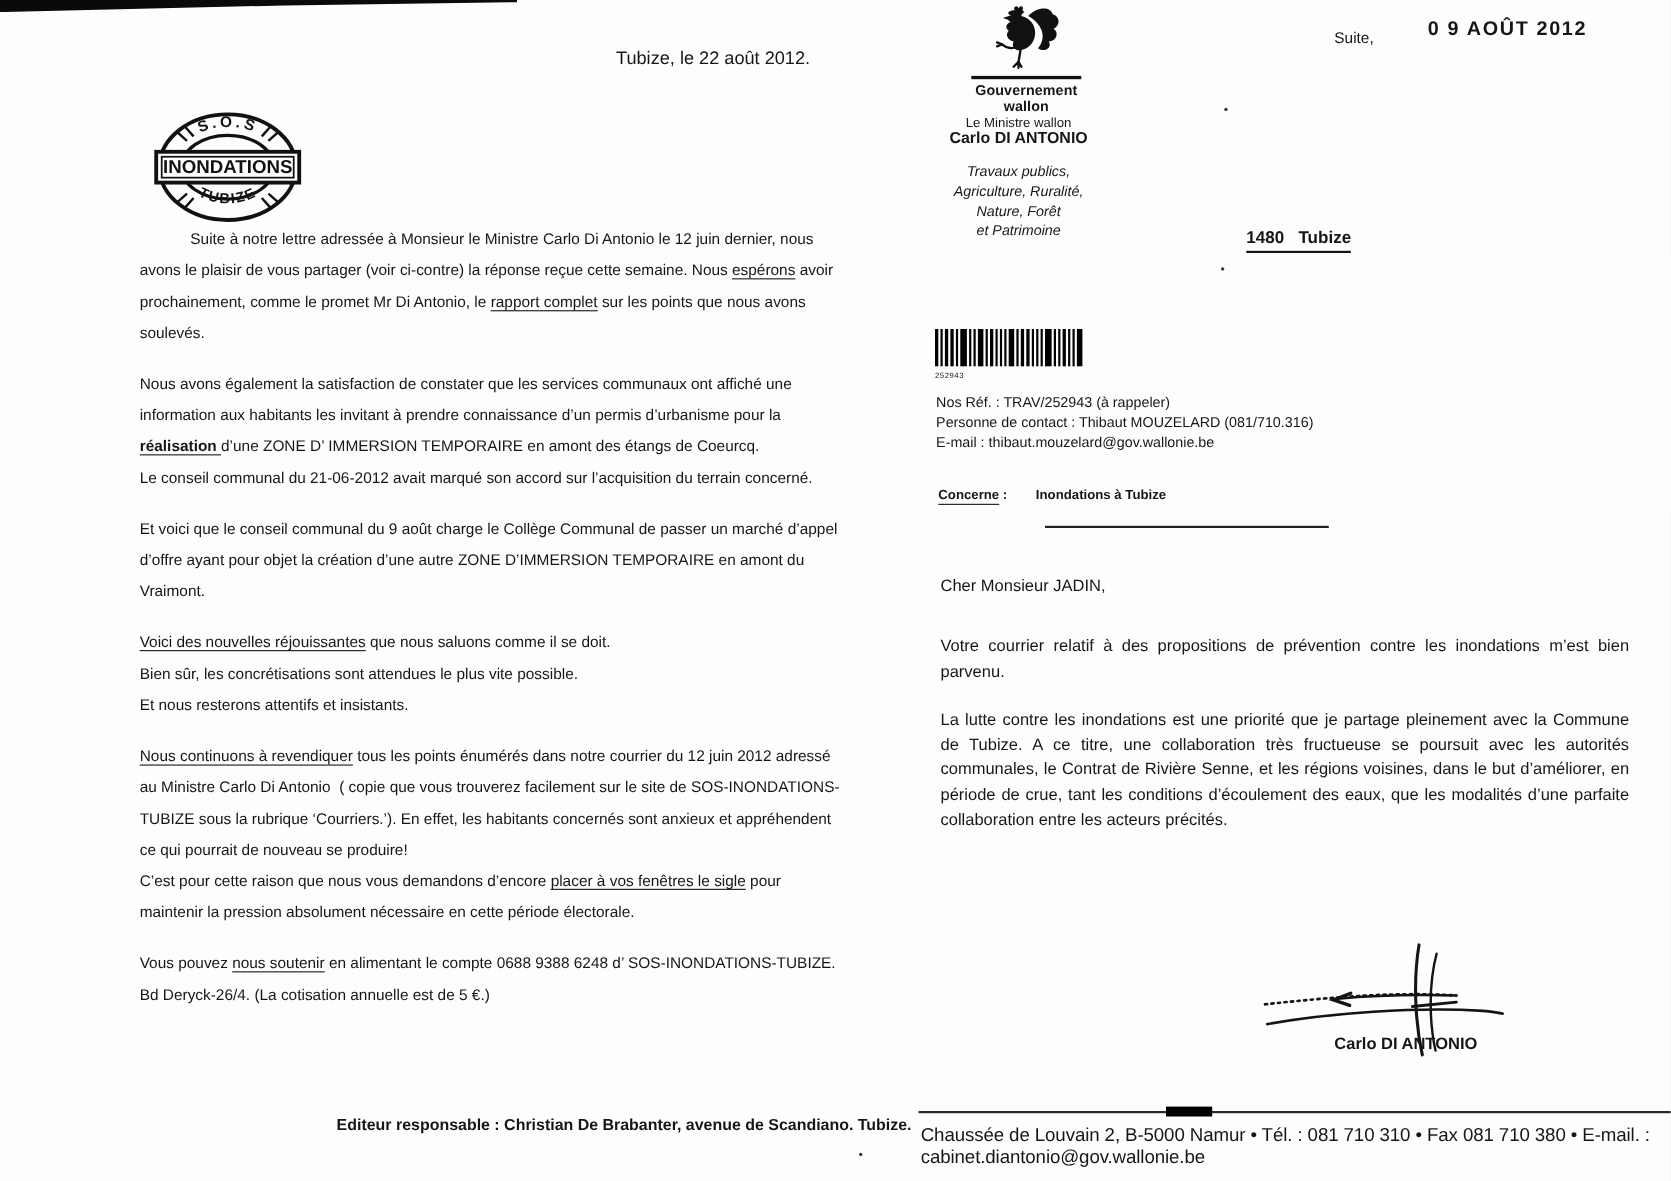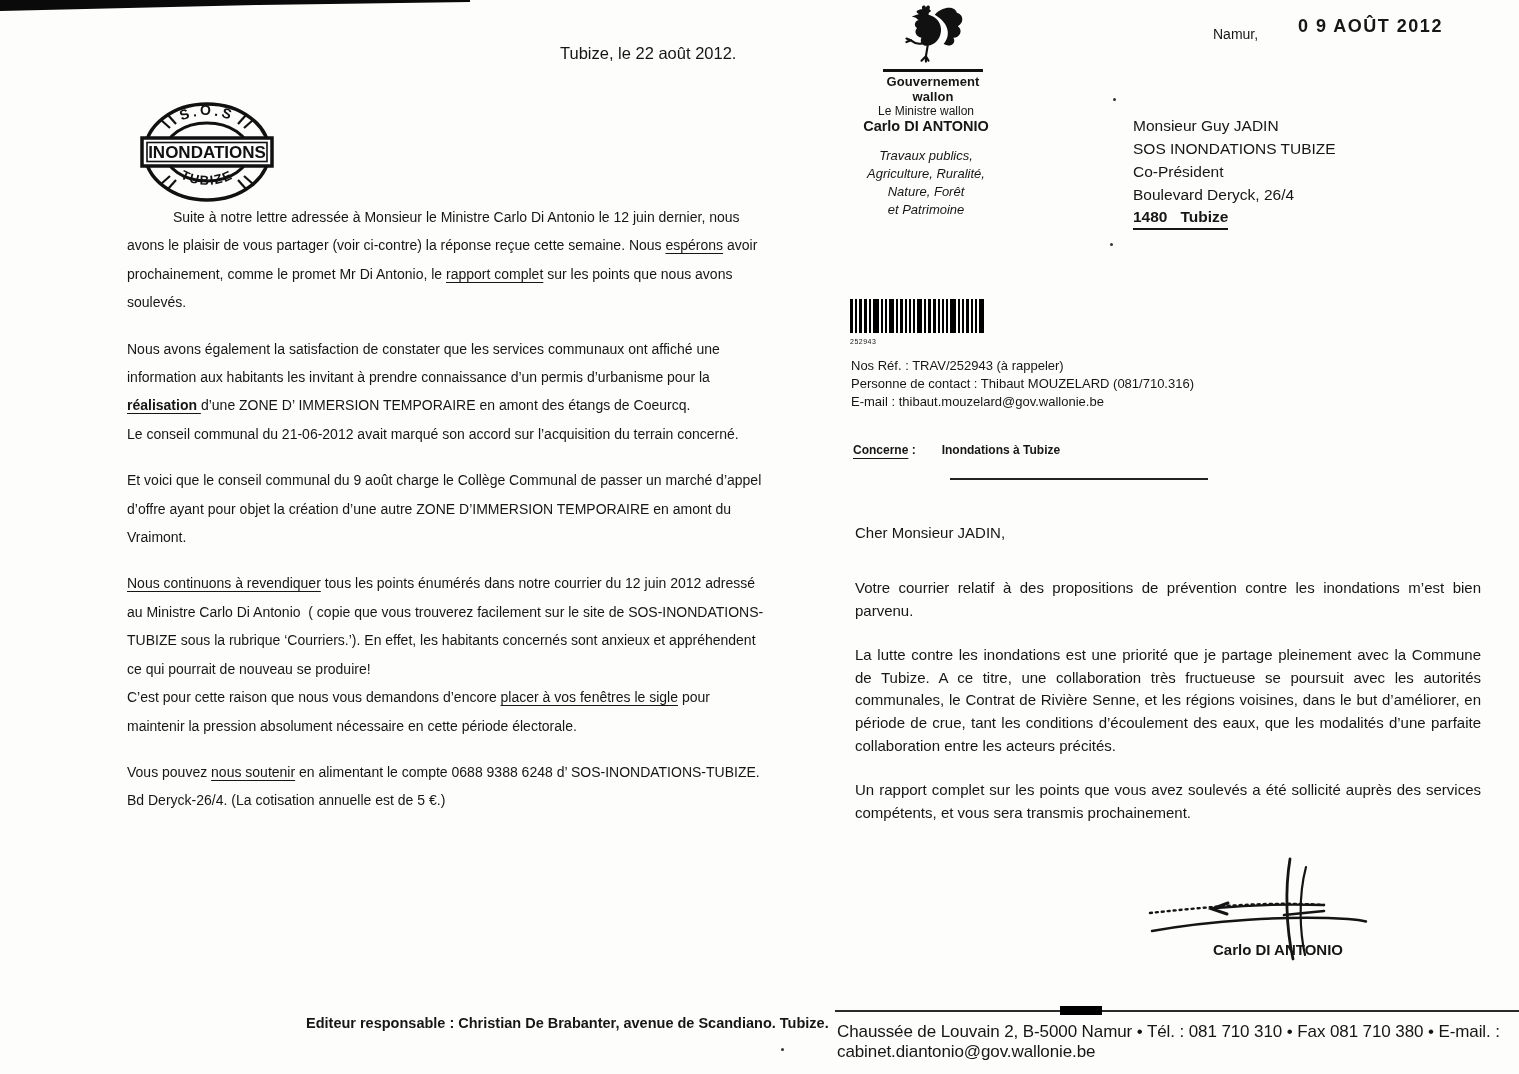--- a/index.html
+++ b/index.html
@@ -90,20 +90,21 @@
       <text font-size="13" font-weight="bold" letter-spacing="1.5" fill="#111" font-family="Liberation Sans, sans-serif">
         <textPath href="#arcBot" xlink:href="#arcBot" startOffset="50%" text-anchor="middle">TUBIZE</textPath>
       </text>
     </svg>
   </div>
 
   <div id="l-body" class="abs">
     <p class="indent"><span>Suite à notre lettre adressée à Monsieur le Ministre Carlo Di Antonio le 12 juin dernier, nous avons le plaisir de vous partager (voir ci-contre) la réponse reçue cette semaine. Nous </span><span class="u">espérons</span><span> avoir prochainement, comme le promet Mr Di Antonio, le </span><span class="u">rapport complet</span><span> sur les points que nous avons soulevés.</span></p>
     <p><span>Nous avons également la satisfaction de constater que les services communaux ont affiché une information aux habitants les invitant à prendre connaissance d’un permis d’urbanisme pour la </span><span class="u b">réalisation </span><span>d’une ZONE D’ IMMERSION TEMPORAIRE en amont des étangs de Coeurcq.</span><br><span>Le conseil communal du 21-06-2012 avait marqué son accord sur l’acquisition du terrain concerné.</span></p>
     <p><span>Et voici que le conseil communal du 9 août charge le Collège Communal de passer un marché d’appel d’offre ayant pour objet la création d’une autre ZONE D’IMMERSION TEMPORAIRE en amont du Vraimont.</span></p>
+    <p><span class="u">Voici des nouvelles réjouissantes</span><span> que nous saluons comme il se doit.</span><br><span>Bien sûr, les concrétisations sont attendues le plus vite possible.</span><br><span>Et nous resterons attentifs et insistants.</span></p>
     <p><span class="u">Nous continuons à revendiquer</span><span> tous les points énumérés dans notre courrier du 12 juin 2012 adressé au Ministre Carlo Di Antonio &nbsp;( copie que vous trouverez facilement sur le site de SOS-INONDATIONS-TUBIZE sous la rubrique ‘Courriers.’). En effet, les habitants concernés sont anxieux et appréhendent ce qui pourrait de nouveau se produire!</span><br><span>C’est pour cette raison que nous vous demandons d’encore </span><span class="u">placer à vos fenêtres le sigle</span><span> pour maintenir la pression absolument nécessaire en cette période électorale.</span></p>
     <p><span>Vous pouvez </span><span class="u">nous soutenir</span><span> en alimentant le compte 0688 9388 6248 d’ SOS-INONDATIONS-TUBIZE. &nbsp; Bd Deryck-26/4. (La cotisation annuelle est de 5 €.)</span></p>
   </div>
 
   <div id="r-logo" class="abs">
     <svg width="62" height="66" viewBox="0 0 70 70" xmlns="http://www.w3.org/2000/svg" style="display:block;margin:0 auto;">
       <g fill="#111" stroke="none">
         <path d="M37 12 C46 2 60 2 62 10 C70 12 70 22 63 25 C69 29 66 38 58 38 C62 44 54 50 47 45 C55 36 54 22 37 12 Z"></path>
         <path d="M23 6 C21 2 26 0 27 4 C29 0 33 2 31 6 L33 8 C31 9 30 10 30 12 C39 14 45 22 44 31 C43 40 37 46 29 47 L26 47 C22 46 20 42 22 38 C16 37 13 31 17 27 C13 25 14 19 19 18 C15 17 15 12 20 12 L17 10 C15 8 19 6 23 6 Z"></path>
         <path d="M20 11 L11 14 L20 17 Z"></path>
@@ -115,38 +116,32 @@
         <path d="M24 44 C19 46 15 45 10 41"></path>
         <path d="M10 41 l-5 -2 M10 41 l-5 2"></path>
       </g>
     </svg>
     <div class="ground"></div>
     <div class="caption">Gouvernement wallon</div>
   </div>
 
   <div id="l-footer" class="abs">Editeur responsable : Christian De Brabanter, avenue de Scandiano. Tubize.</div>
 
-  <div id="r-place" class="abs">Namur,</div>
+  <div id="r-place" class="abs">Suite,</div>
   <div id="r-datestamp" class="abs">0 9 AOÛT 2012</div>
 
   <div id="r-minister" class="abs">
     <div class="t1">Le Ministre wallon</div>
     <div class="t2">Carlo DI ANTONIO</div>
     <div class="pf">Travaux publics,</div>
     <div class="pf">Agriculture, Ruralité,</div>
     <div class="pf">Nature, Forêt</div>
     <div class="pf">et Patrimoine</div>
   </div>
 
-  <div id="r-recipient" class="abs">
-    <div>Monsieur Guy JADIN</div>
-    <div>SOS INONDATIONS TUBIZE</div>
-    <div>Co-Président</div>
-    <div>Boulevard Deryck, 26/4</div>
-  </div>
   <div id="r-city" class="abs">1480&nbsp;&nbsp;&nbsp;Tubize</div>
 
   <div id="r-barcode" class="abs">
     <svg width="140" height="37" viewBox="0 0 140 37" xmlns="http://www.w3.org/2000/svg">
       <g fill="#000">
         <rect x="0" y="0" width="3" height="34"></rect>
           <rect x="5" y="0" width="2" height="34"></rect>
         <rect x="9" y="0" width="3" height="34"></rect>
           <rect x="14" y="0" width="3" height="34"></rect>
         <rect x="19" y="0" width="2" height="34"></rect>
@@ -187,21 +182,20 @@
   <div id="r-concerne" class="abs">
     <span class="lbl">Concerne</span><span> <span>:</span></span><span class="subj">Inondations à Tubize</span>
   </div>
   <div id="r-rule1" class="abs"></div>
 
   <div id="r-salutation" class="abs">Cher Monsieur JADIN,</div>
 
   <div id="r-body" class="abs">
     <p>Votre courrier relatif à des propositions de prévention contre les inondations m’est bien parvenu.</p>
     <p>La lutte contre les inondations est une priorité que je partage pleinement avec la Commune de Tubize. A ce titre, une collaboration très fructueuse se poursuit avec les autorités communales, le Contrat de Rivière Senne, et les régions voisines, dans le but d’améliorer, en période de crue, tant les conditions d’écoulement des eaux, que les modalités d’une parfaite collaboration entre les acteurs précités.</p>
-    <p>Un rapport complet sur les points que vous avez soulevés a été sollicité auprès des services compétents, et vous sera transmis prochainement.</p>
   </div>
 
   <div id="r-signature" class="abs">
     <svg width="240" height="110" viewBox="0 0 240 110" xmlns="http://www.w3.org/2000/svg">
       <g fill="none" stroke="#141414" stroke-width="2.4" stroke-linecap="round">
         <path d="M12 60 C50 56 90 52 130 51 C155 50.5 172 51 186 52" stroke-dasharray="2 4"></path>
         <path d="M78 55 C110 52 150 51 186 52"></path>
         <path d="M90 50 l-16 6 l15 5" stroke-width="3"></path>
         <path d="M14 78 C70 68 150 62 210 66 C218 66.6 224 67.5 228 68.5"></path>
         <path d="M152 6 C147 36 148 74 155 106" stroke-width="2.8"></path>

